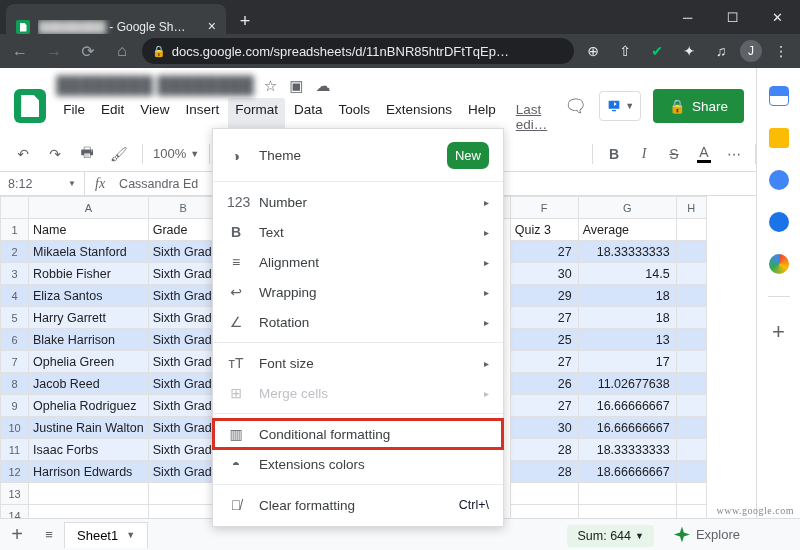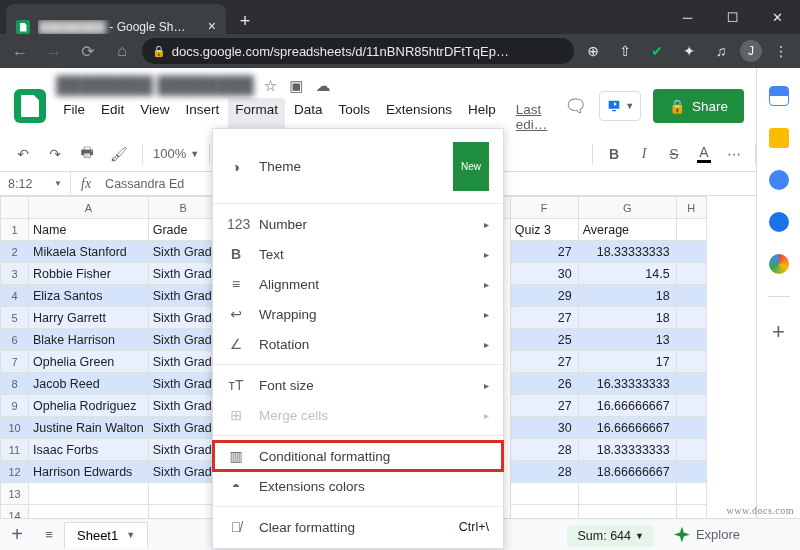--- a/index.html
+++ b/index.html
@@ -43,21 +43,21 @@
   .share-btn { height:34px; padding:0 16px; background:#1e8e3e; color:#fff; border:none; border-radius:4px; font-size:13.5px; font-weight:500; display:flex; align-items:center; gap:6px; cursor:pointer; }
   .profile { width:30px; height:30px; border-radius:50%; background: radial-gradient(circle at 40% 35%, #333 25%, #000 26%); }
 
   .toolbar { height:36px; border-bottom:1px solid #dadce0; display:flex; align-items:center; padding:0 10px; gap:6px; color:#5f6368; }
   .tb-icon { width:26px; height:26px; display:flex; align-items:center; justify-content:center; font-size:14px; cursor:pointer; border-radius:3px; }
   .tb-sep { width:1px; height:20px; background:#dadce0; margin:0 4px; }
   .zoom { font-size:13px; display:flex; align-items:center; gap:4px; }
   .toolbar-right { margin-left:auto; display:flex; align-items:center; gap:4px; }
 
   .name-fx-row { height:24px; border-bottom:1px solid #dadce0; display:flex; align-items:center; font-size:12.5px; color:#5f6368; }
-  .name-box { width:71px; padding:0 8px; border-right:1px solid #dadce0; height:100%; display:flex; align-items:center; }
+  .name-box { width:85px; padding:0 8px; border-right:1px solid #dadce0; height:100%; display:flex; align-items:center; }
   .fx { padding:0 10px; font-style:italic; font-family: 'Times New Roman', serif; font-size:14px; }
   .fx-val { padding:0 4px; }
 
   
   .grid-wrap { position:relative; height: 340px; background:#fff; }
   table.grid { border-collapse: collapse; font-size:12.5px; color:#202124; table-layout:fixed; }
   .grid th { background:#f8f9fa; border:1px solid #e0e0e0; font-weight:400; color:#5f6368; height:22px; font-size:11px; }
   .grid td { border:1px solid #e0e0e0; height:20px; padding:0 4px; white-space:nowrap; overflow:hidden; }
   .grid .rowhead { background:#f8f9fa; text-align:center; color:#5f6368; font-size:11px; width:28px; }
   .grid tr.sel td, .grid tr.sel th.rowhead { background:#e8f0fe; }
@@ -67,21 +67,21 @@
   .col-f { width:68px; } .col-g { width:98px; } .col-h { width:30px; }
 
   
   .dropdown { position:absolute; left:212px; top:128px; width:292px; background:#fff; border:1px solid #dadce0; box-shadow: 0 2px 10px rgba(0,0,0,.2); z-index:50; padding:6px 0; }
   .dd-item { display:flex; align-items:center; padding: 7px 14px; font-size:13.5px; color:#3c4043; gap:14px; cursor:pointer; position:relative; }
   .dd-item.disabled { color:#bdc1c6; cursor:default; }
   .dd-icon { width:18px; text-align:center; font-size:14px; color:#5f6368; }
   .dd-item.disabled .dd-icon { color:#bdc1c6; }
   .dd-arrow { margin-left:auto; color:#5f6368; font-size:10px; }
   .dd-sep { height:1px; background:#e8eaed; margin:5px 0; }
-  .dd-badge { background:#1e8e3e; color:#fff; font-size:10px; font-weight:500; padding:19px 8px; border-radius:0; margin-left:auto; }
+  .dd-badge { background:#1e8e3e; color:#fff; font-size:13px; font-weight:500; padding:6px 8px; border-radius:7px; margin-left:auto; }
   .dd-shortcut { margin-left:auto; color:#0f172a; font-size:12.5px; }
   .dd-highlight { outline: 3px solid #d93025; outline-offset:-2px; }
 
   
   .side-panel { position:absolute; right:0; top:68px; width:44px; bottom:24px; border-left:1px solid #dadce0; background:#fff; display:flex; flex-direction:column; align-items:center; padding-top:18px; gap:22px; }
   .sp-icon { width:20px; height:20px; border-radius:4px; cursor:pointer; }
 
   
   .footer { position:absolute; bottom:0; left:0; right:0; height:32px; border-top:1px solid #dadce0; background:#f8f9fa; display:flex; align-items:center; font-size:13px; }
   .sheet-add { width:34px; text-align:center; font-size:20px; color:#5f6368; cursor:pointer; }
@@ -292,21 +292,21 @@
           <td class="num">27</td>
           <td class="num">17</td>
           <td></td>
         </tr>
         <tr class="sel-alt">
           <th class="rowhead">8</th>
           <td>Jacob Reed</td>
           <td>Sixth Grad</td>
           <td style="border: none; background: transparent;"></td>
           <td class="num">26</td>
-          <td class="num">16.33333333</td>
+          <td class="num">11.02677638</td>
           <td></td>
         </tr>
         <tr class="sel">
           <th class="rowhead">9</th>
           <td>Ophelia Rodriguez</td>
           <td>Sixth Grad</td>
           <td style="border: none; background: transparent;"></td>
           <td class="num">27</td>
           <td class="num">16.66666667</td>
           <td></td>
@@ -451,13 +451,13 @@
       <span>Sum: 644</span>
         <span style="font-size:9px">▼</span>
     </div>
     <div class="explore-btn">
       <span class="explore-star"></span>
       <span>Explore</span>
     </div>
   </div>
 </div>
 
-<div class="watermark">www.docs.com</div>
+<div class="watermark">www.google.com</div>
 
 </body></html>

